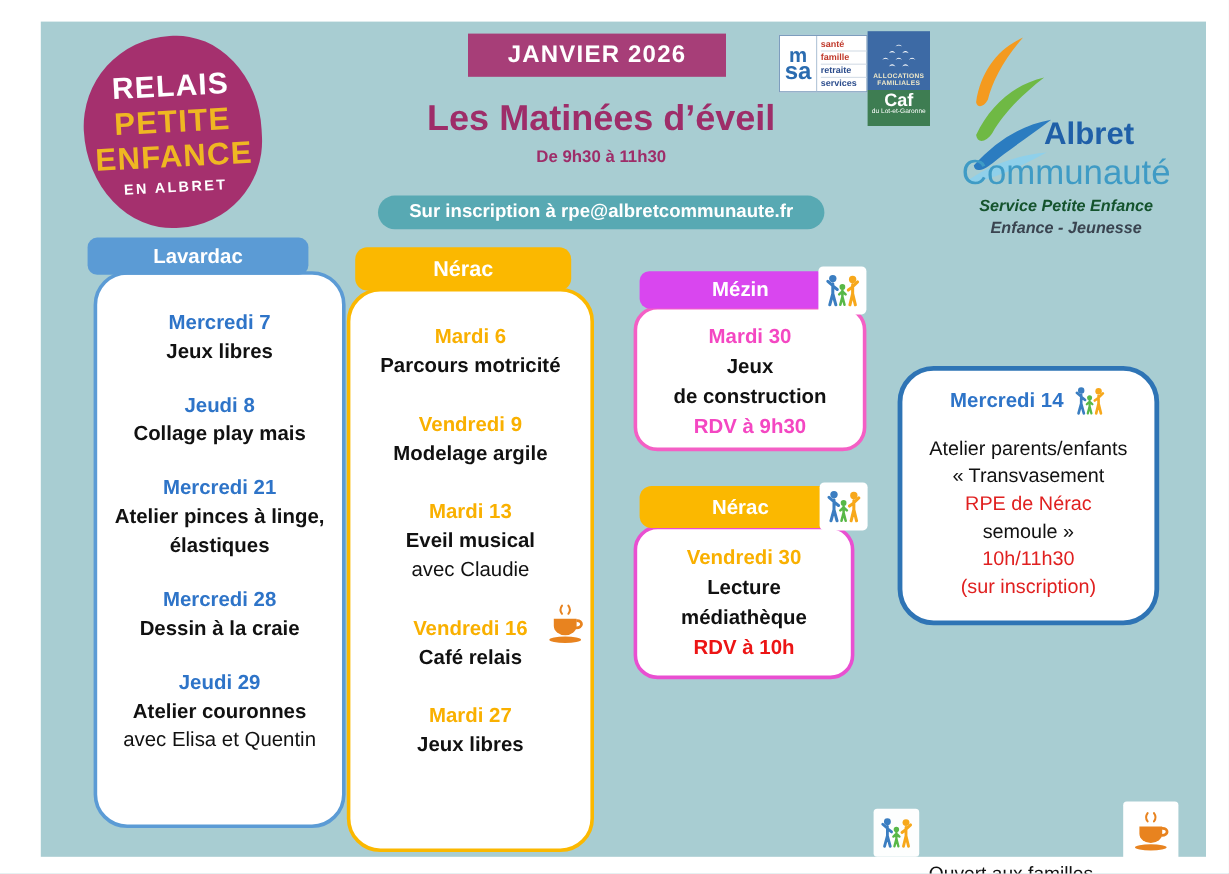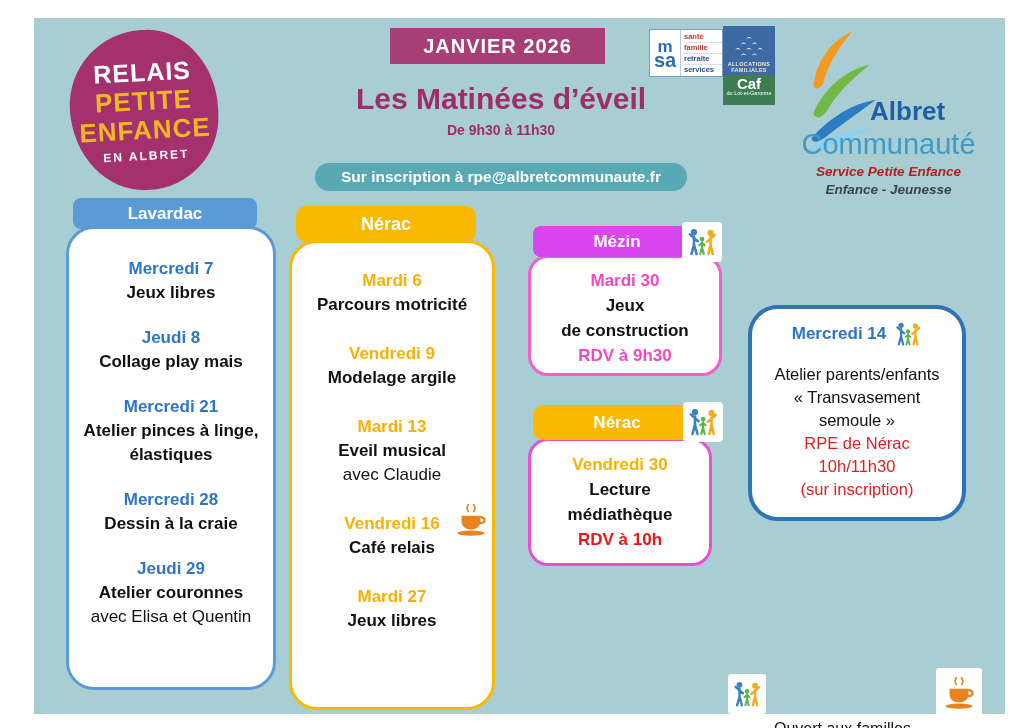--- a/index.html
+++ b/index.html
@@ -41,32 +41,32 @@
   .caf-top svg{width:38px;height:24px;}
   .caf-line{color:#F0E9C8;font-size:5.5px;font-weight:bold;line-height:6px;letter-spacing:.3px;}
   .caf-bottom{height:30px;background:#3E7D52;text-align:center;color:#fff;}
   .caf-org{font-size:15px;font-weight:bold;line-height:13px;margin-top:2px;}
   .caf-dept{font-size:5.5px;line-height:6px;}
 
   .albret{position:absolute;left:752px;top:6px;width:205px;height:178px;}
   .albret svg.flames{position:absolute;left:2px;top:4px;width:88px;height:124px;}
   .albret .n1{position:absolute;left:84px;top:72px;width:120px;color:#1F5FA8;font-size:26px;font-weight:bold;}
   .albret .n2{position:absolute;left:0;top:104px;width:205px;text-align:center;color:#3F9BC5;font-size:29px;font-weight:500;}
-  .albret .s1{position:absolute;left:0;top:140px;width:205px;text-align:center;color:#b91c1c;font-size:13.5px;font-style:italic;font-weight:bold;}
+  .albret .s1{position:absolute;left:0;top:140px;width:205px;text-align:center;color:#14532d;font-size:13.5px;font-style:italic;font-weight:bold;}
   .albret .s2{position:absolute;left:0;top:158px;width:205px;text-align:center;color:#3A4450;font-size:13.5px;font-style:italic;font-weight:bold;}
 
   
   .col-header{position:absolute;color:#fff;font-weight:bold;display:flex;align-items:center;justify-content:center;z-index:2;}
   .hdr-lavardac{left:39px;top:180px;width:184px;height:31px;background:#5B9BD5;border-radius:8px;font-size:17px;}
   .hdr-nerac{left:262px;top:188px;width:180px;height:36px;background:#FBB800;border-radius:10px;font-size:18px;}
   .hdr-mezin{left:499px;top:208px;width:168px;height:31px;background:#d946ef;border-radius:8px;font-size:17px;}
   .hdr-nerac2{left:499px;top:387px;width:168px;height:35px;background:#FBB800;border-radius:10px;font-size:17px;}
 
   .col-body{position:absolute;background:#fff;z-index:1;text-align:center;}
-  .body-lavardac{left:32px;top:208px;width:210px;height:464px;border:3px solid #5B9BD5;border-radius:28px;padding-top:28px;box-sizing:border-box;}
+  .body-lavardac{left:44px;top:208px;width:210px;height:464px;border:3px solid #5B9BD5;border-radius:28px;padding-top:28px;box-sizing:border-box;}
   .body-nerac{left:255px;top:222px;width:206px;height:470px;border:3px solid #FBB800;border-radius:28px;padding-top:26px;box-sizing:border-box;}
   .body-mezin{left:494px;top:237px;width:194px;height:121px;border:3px solid #F45FC5;border-radius:20px;padding-top:10px;box-sizing:border-box;}
   .body-nerac2{left:494px;top:420px;width:184px;height:128px;border:3px solid #E94FD1;border-radius:20px;padding-top:11px;box-sizing:border-box;}
   .body-right{left:714px;top:287px;width:218px;height:216px;border:4px solid #2E74B5;border-radius:30px;padding:12px 6px 0 6px;box-sizing:border-box;text-align:center;}
 
   .event{position:relative;margin-bottom:21px;}
   .col-nerac-events .event{margin-bottom:25px;}
   .date{font-size:17px;font-weight:bold;line-height:24px;}
   .body-lavardac .date{color:#2E74C8;}
   .body-nerac .date{color:#F9B000;}
@@ -281,22 +281,22 @@
       <path d="M12 11 V15 M12 11.6 L10 13.5 M12 11.6 L14 13.5 M12 15 L10.7 20 M12 15 L13.3 20" stroke="#58B847" stroke-width="1.6"></path>
       <circle cx="18.4" cy="4.2" r="2.3" fill="#F7A81B"></circle>
       <path d="M18.4 7.4 V13 M18.4 8.6 L21.5 5.7 M18.4 8.8 L15.7 10.8 M18.4 13 L16.7 20 M18.4 13 L20.1 20" stroke="#F7A81B" stroke-width="1.9"></path>
     </g>
   </svg>
 </span>
       </div>
       <div>
           <div class="ln s-r">Atelier parents/enfants</div>
           <div class="ln s-r">« Transvasement</div>
+          <div class="ln s-red">RPE de Nérac</div>
           <div class="ln s-r">semoule »</div>
-          <div class="ln s-red">RPE de Nérac</div>
           <div class="ln s-red">10h/11h30</div>
           <div class="ln s-red">(sur inscription)</div>
         </div>
     </div>
 
     <div class="legend-fam">
   <svg viewBox="0 0 24 22">
     <g fill="none" stroke-linecap="round">
       <circle cx="6" cy="3.6" r="2.3" fill="#3B7EC1"></circle>
       <path d="M6 6.8 V13 M6 8 L2.9 5.3 M6 8.2 L8.8 10.4 M6 13 L4.1 20 M6 13 L7.9 20" stroke="#3B7EC1" stroke-width="1.9"></path>

